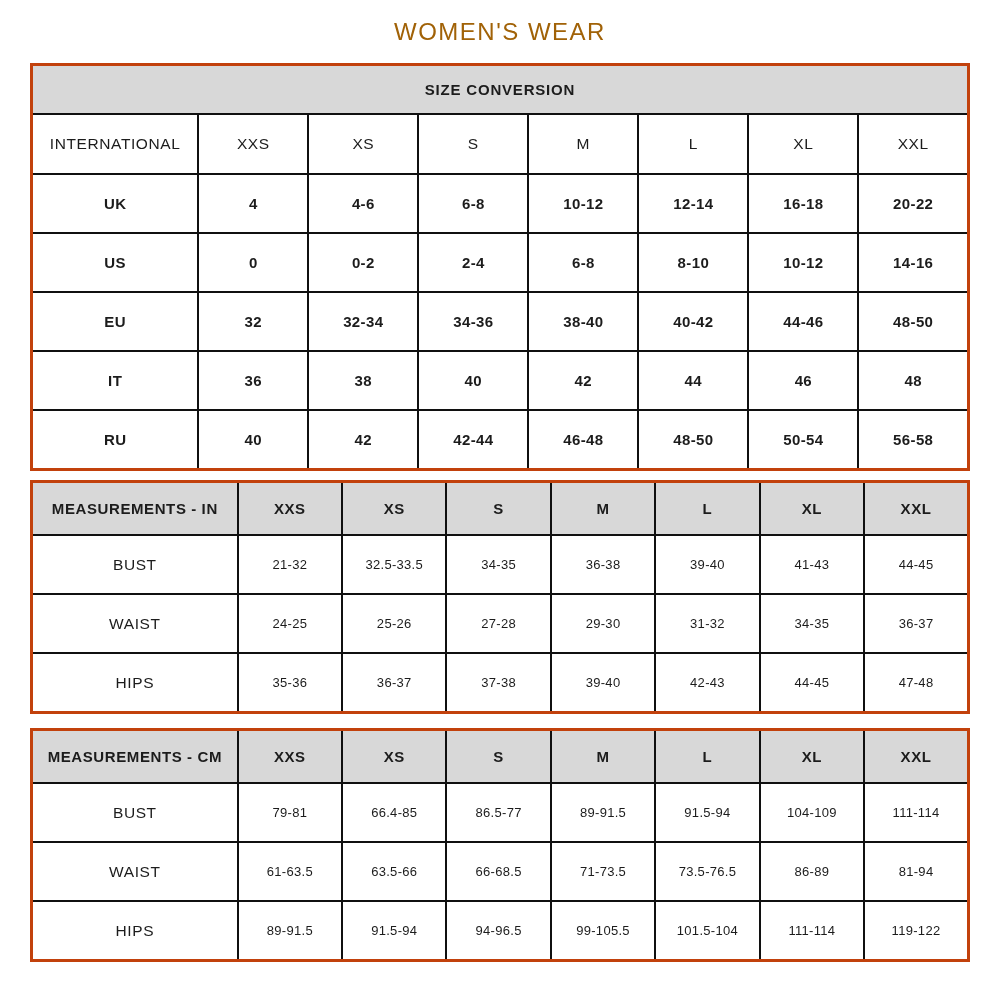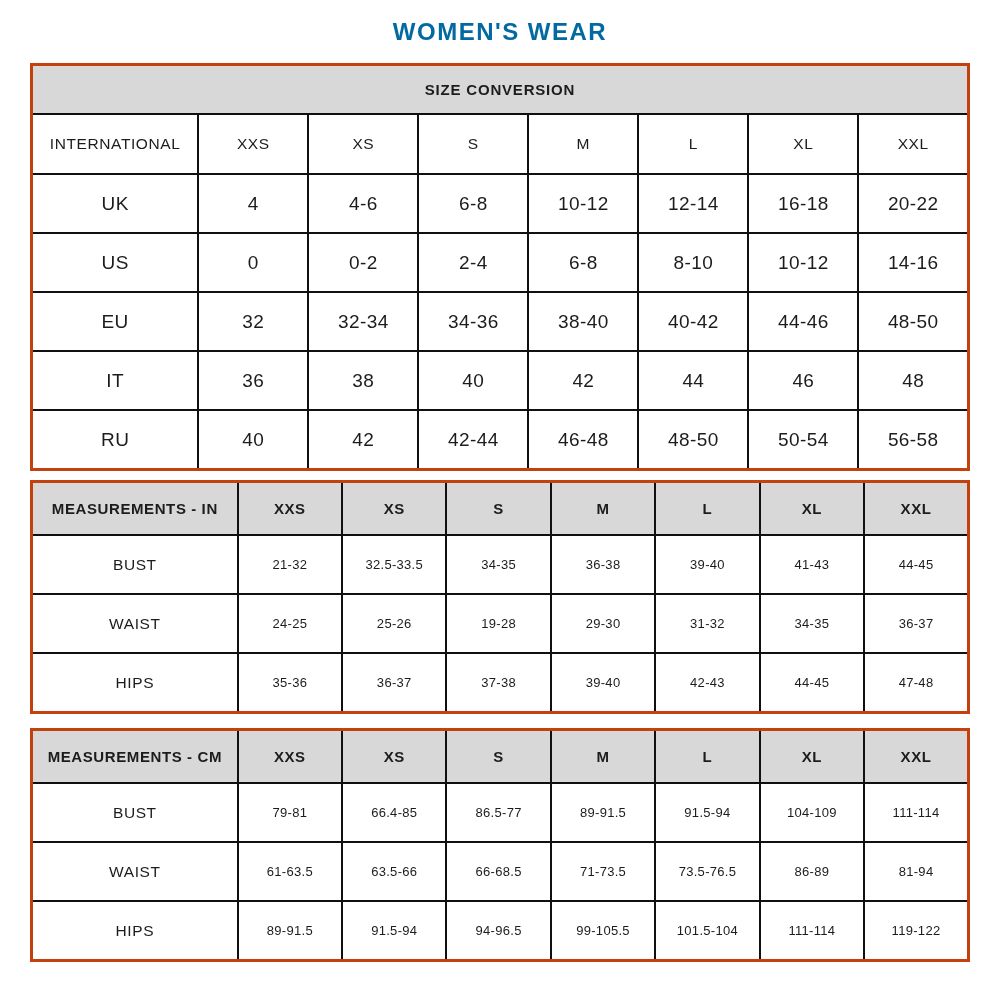--- a/index.html
+++ b/index.html
@@ -12,23 +12,23 @@
     width:1000px; height:1000px;
     box-sizing:border-box;
     padding:14px 30px 14px 30px;
     background:#ffffff;
     overflow:hidden;
   }
   .page-title {
     margin:4px 0 17px 0;
     text-align:center;
     font-size:24px;
-    font-weight:700;
+    font-weight:400;
     letter-spacing:1.5px;
-    color:#0369a1;
+    color:#a16207;
   }
   table {
     width:100%;
     border-collapse:collapse;
     table-layout:fixed;
   }
   table { border:3px solid #c2410c; }
   th, td {
     border:2px solid #101010;
     text-align:center;
@@ -46,21 +46,21 @@
     font-weight:700;
     letter-spacing:0.8px;
   }
   .t-conv .cols th {
     background:#ffffff;
     height:58px;
     font-size:15.5px;
     font-weight:400;
     letter-spacing:0.6px;
   }
-  .t-conv td { height:57px; font-size:19px; letter-spacing:0.4px; font-weight:400; }
+  .t-conv td { height:57px; font-size:15px; letter-spacing:0.4px; font-weight:700; }
   
   .t-meas { margin-bottom:14px;border-radius:8px; }
   .t-meas .cols th {
     background:#d8d8d8;
     height:51px;
     font-size:15px;
     font-weight:700;
     letter-spacing:0.6px;
   }
   .t-meas td { height:57px; }
@@ -182,21 +182,21 @@
           <td class="value">34-35</td>
           <td class="value">36-38</td>
           <td class="value">39-40</td>
           <td class="value">41-43</td>
           <td class="value">44-45</td>
         </tr>
         <tr>
           <td class="label">WAIST</td>
           <td class="value">24-25</td>
           <td class="value">25-26</td>
-          <td class="value">19-28</td>
+          <td class="value">27-28</td>
           <td class="value">29-30</td>
           <td class="value">31-32</td>
           <td class="value">34-35</td>
           <td class="value">36-37</td>
         </tr>
         <tr>
           <td class="label">HIPS</td>
           <td class="value">35-36</td>
           <td class="value">36-37</td>
           <td class="value">37-38</td>

